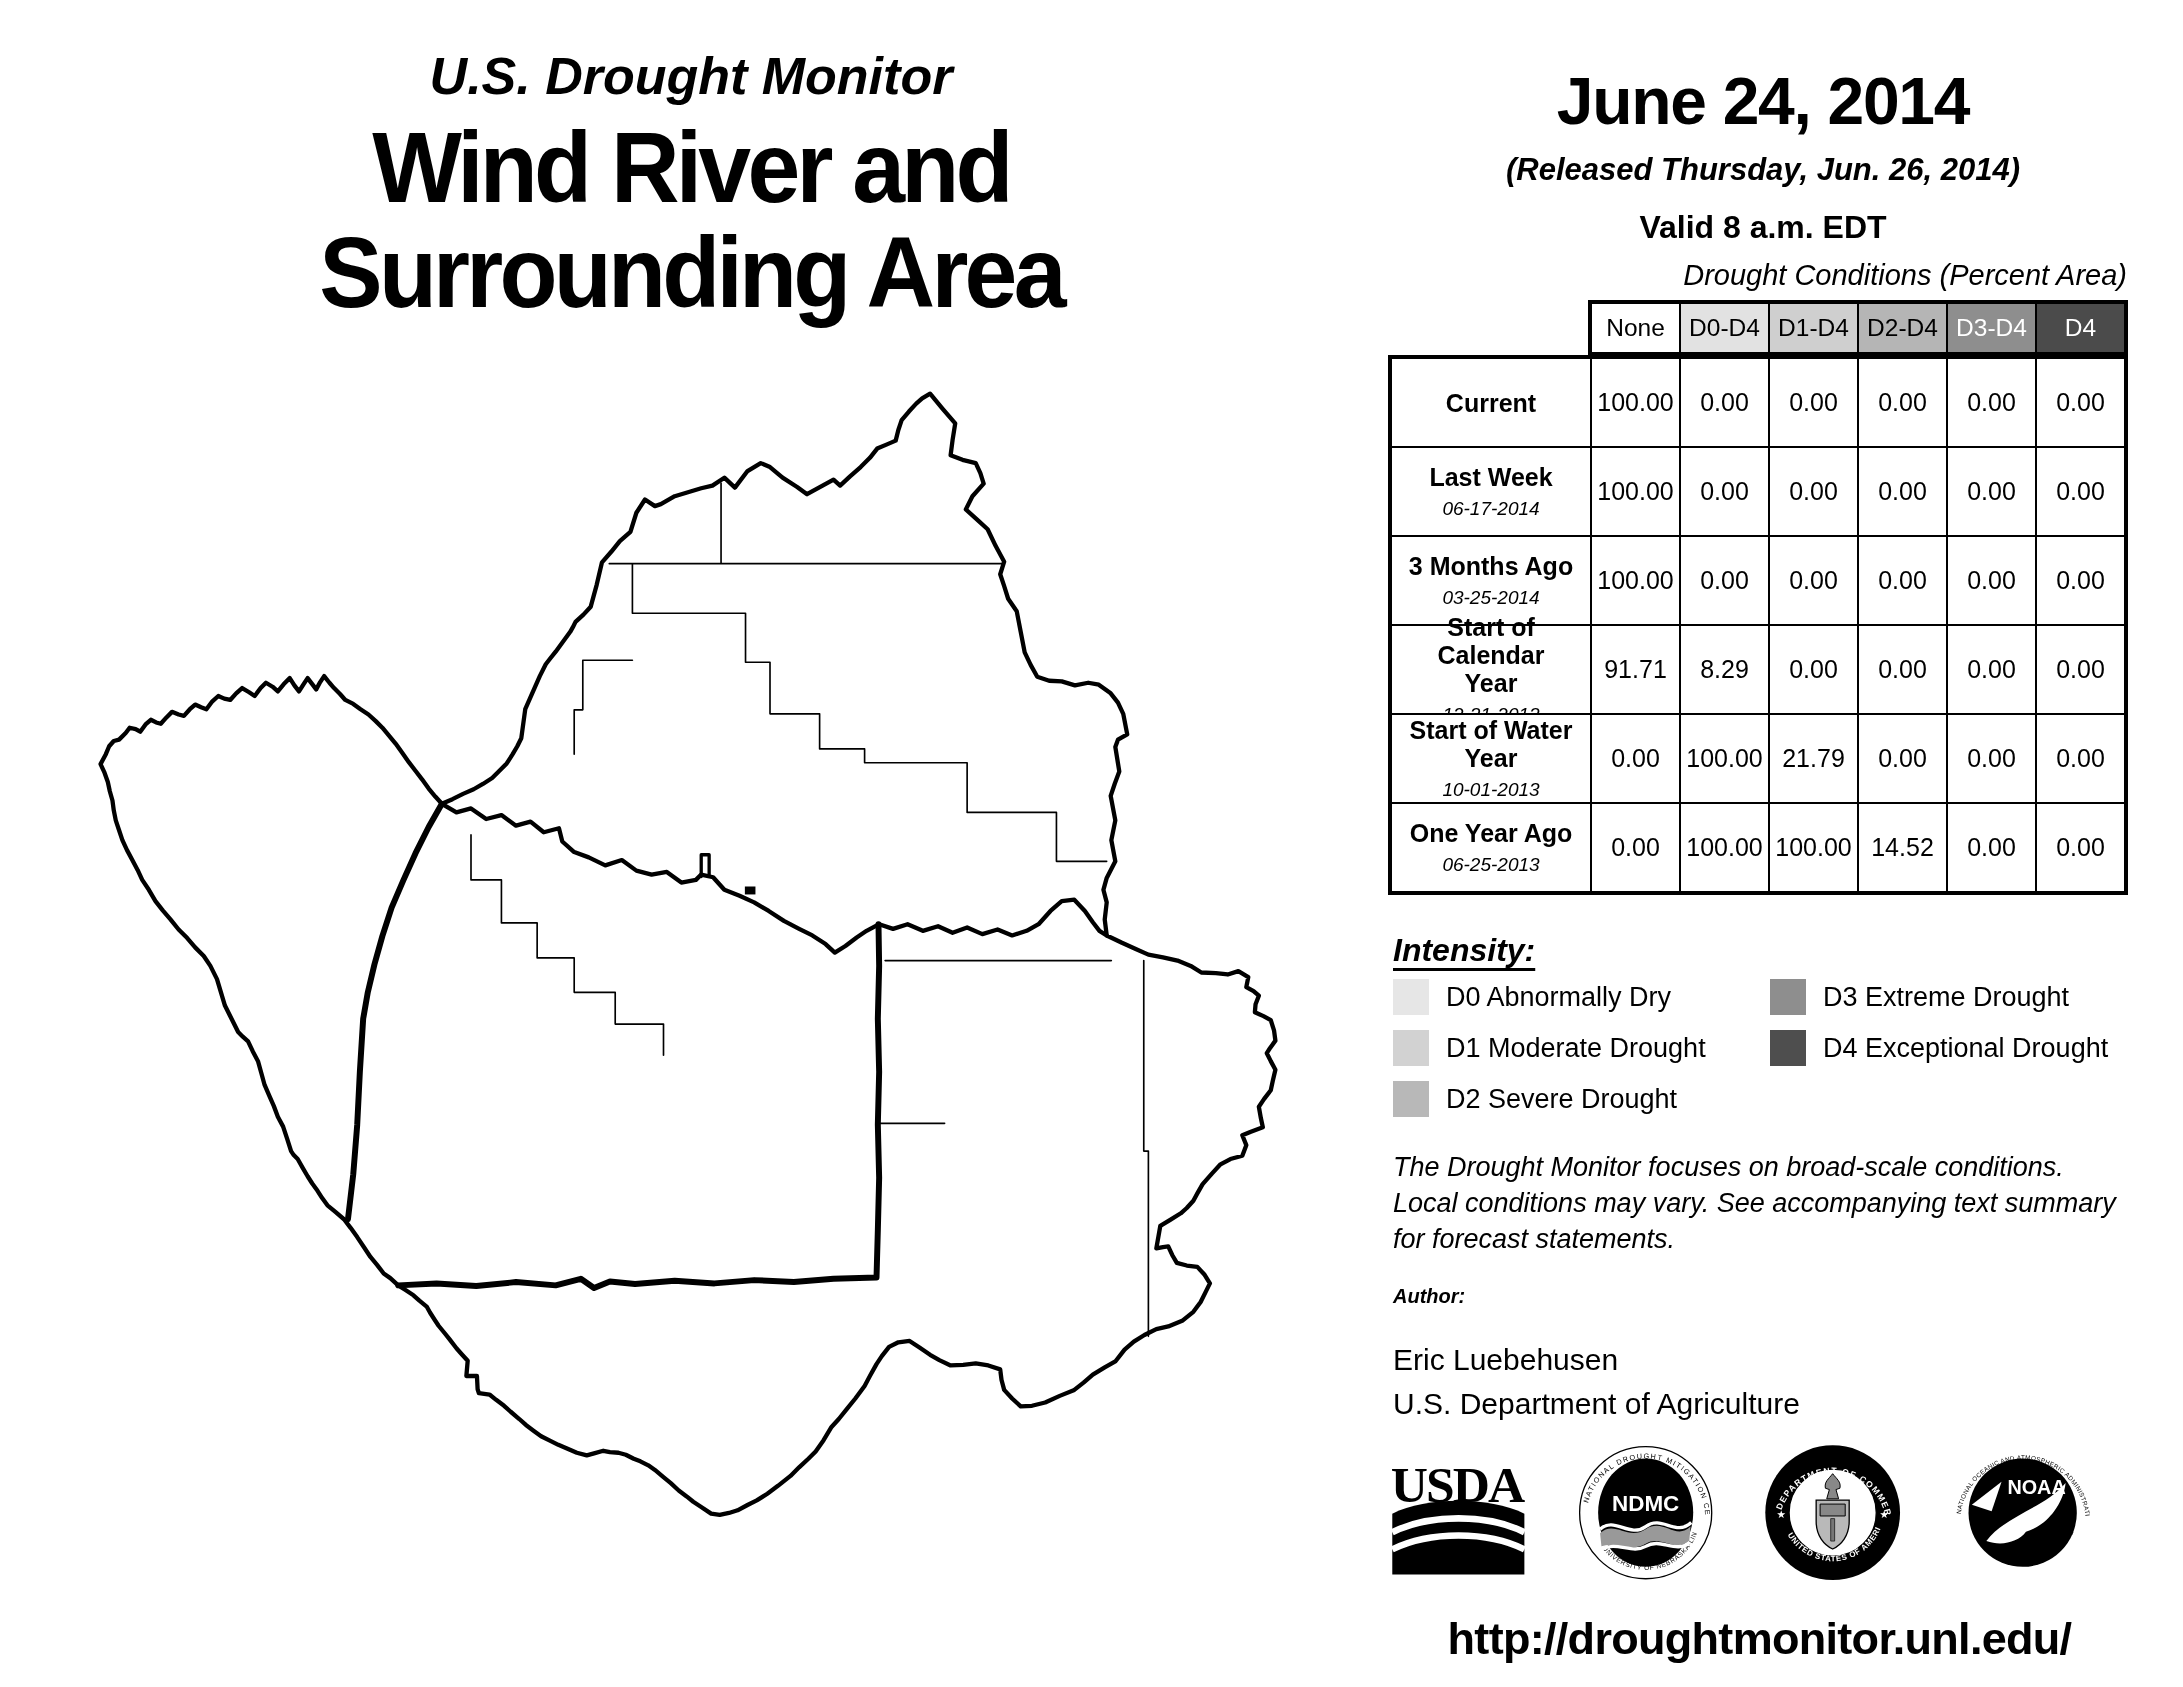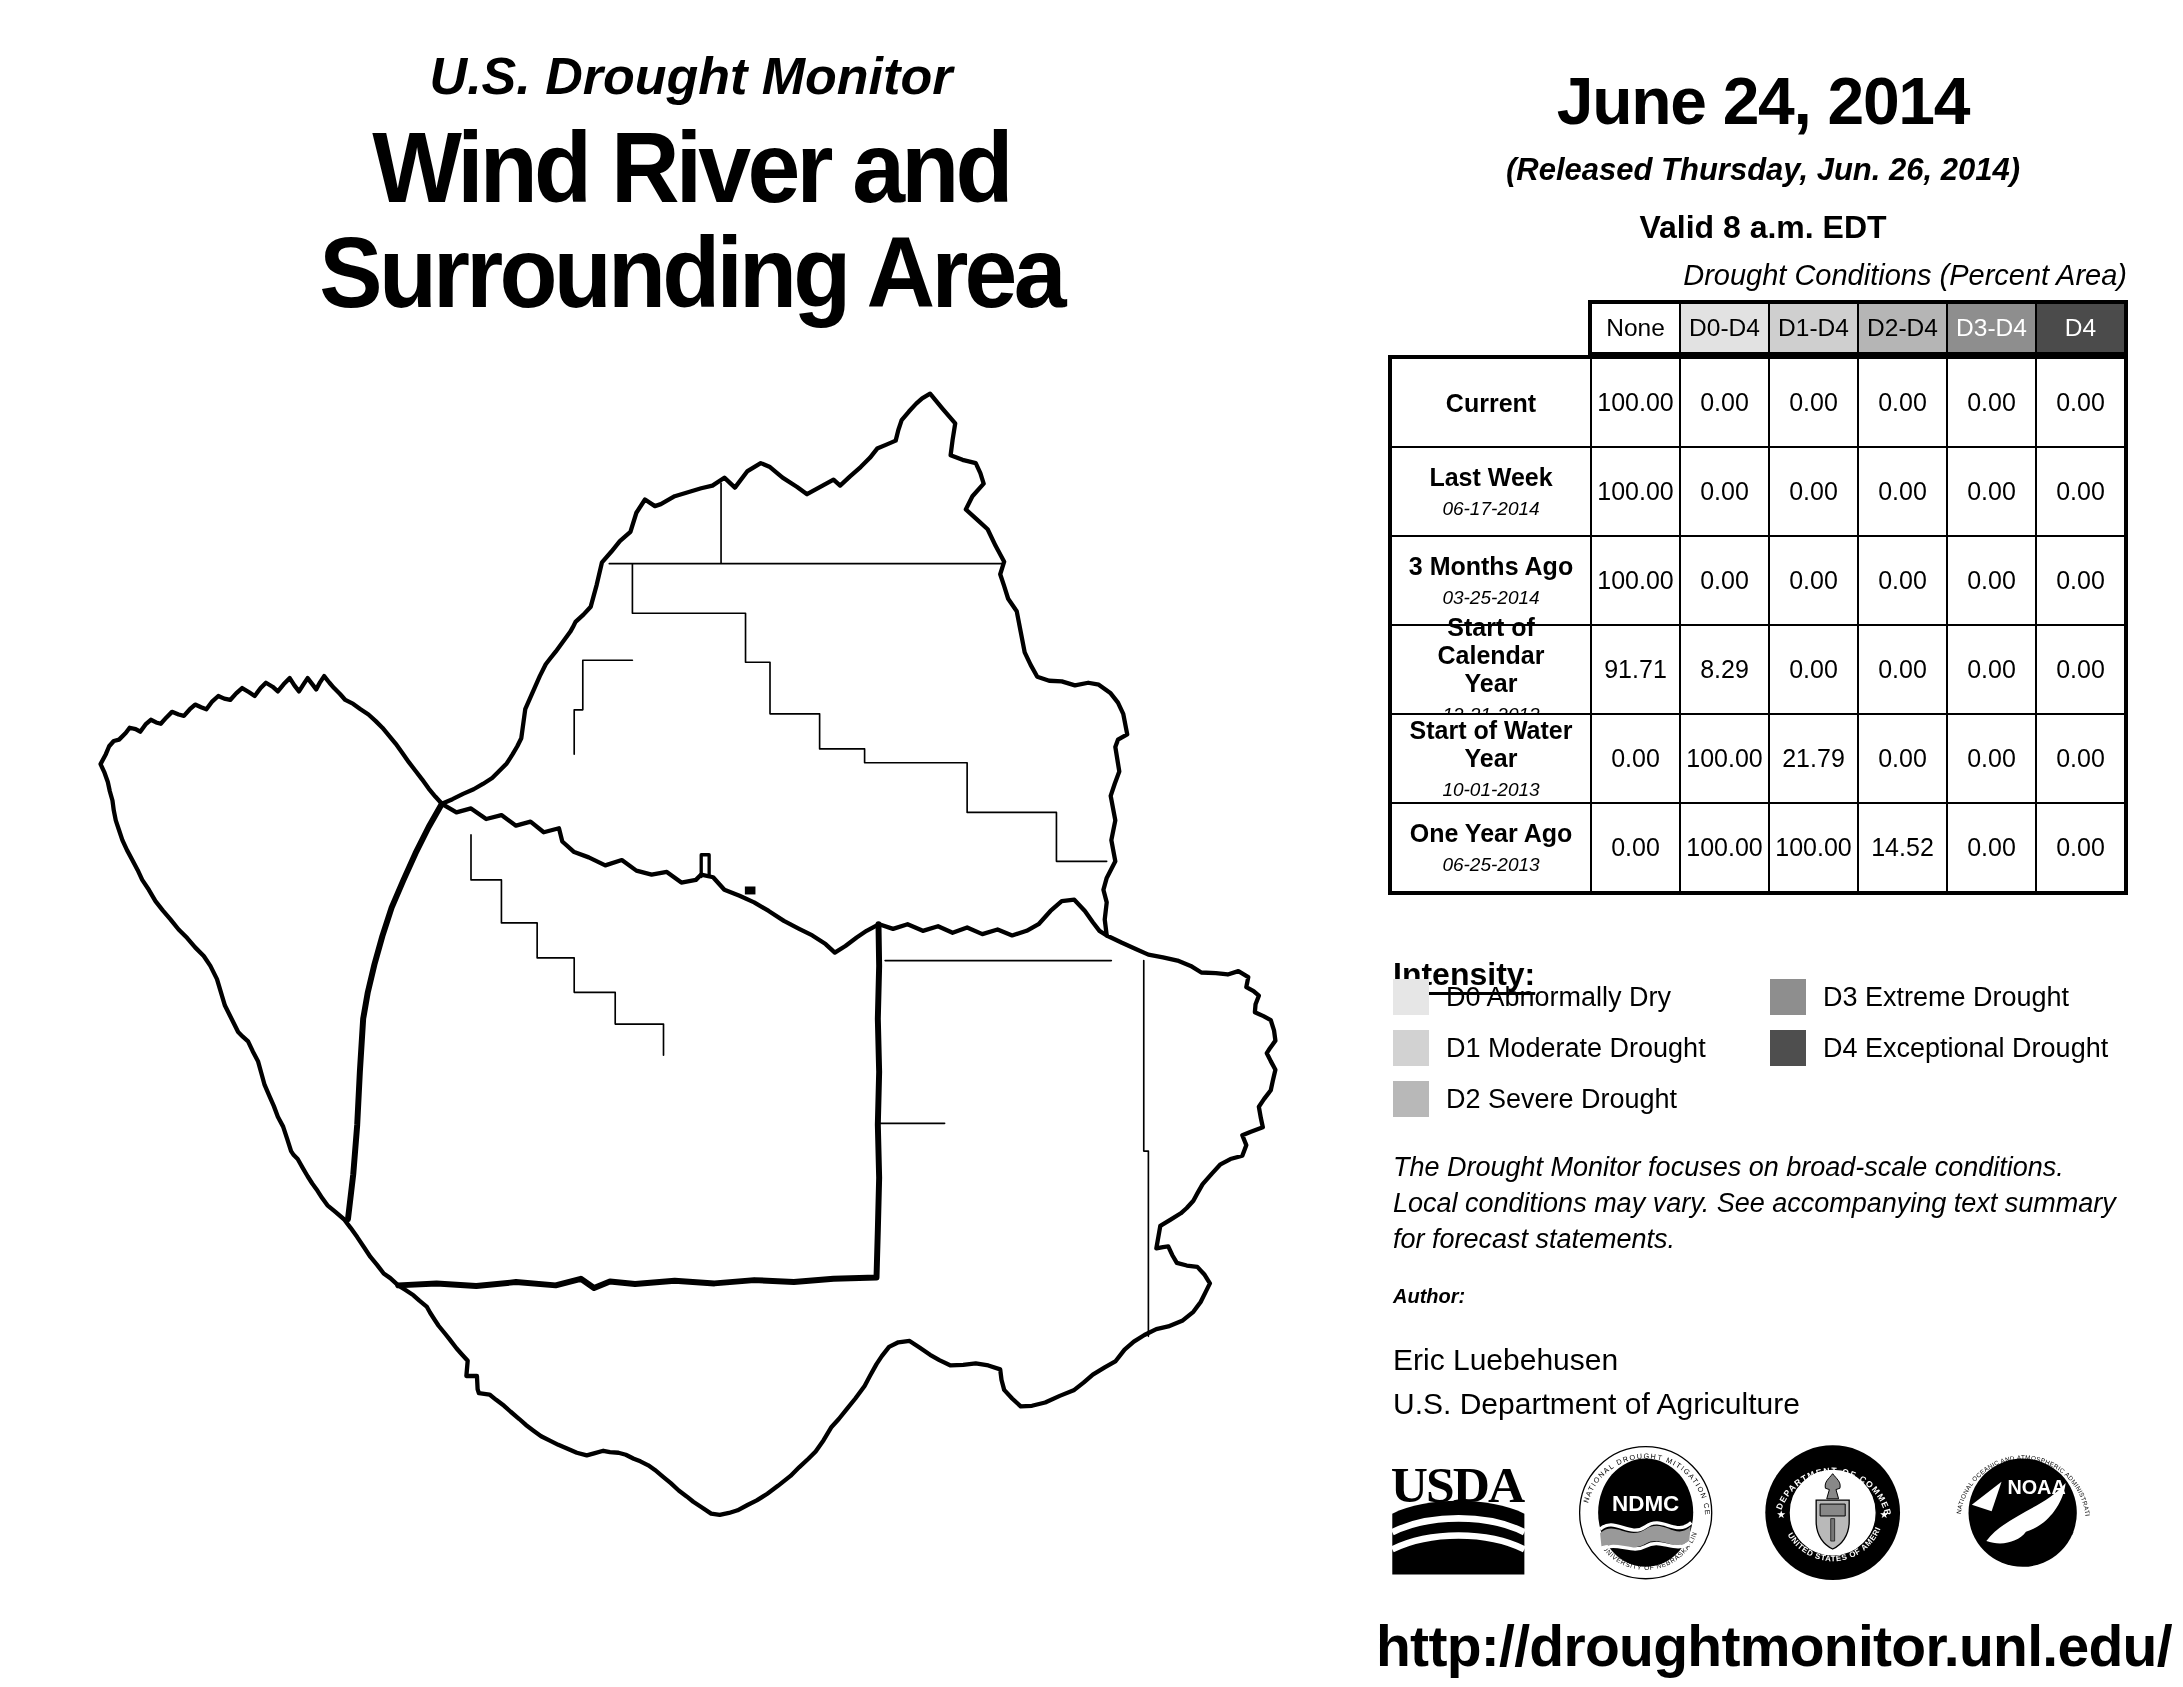--- a/index.html
+++ b/index.html
@@ -30,34 +30,34 @@
   .tbl-body{left:1388px;top:355px;display:grid;
             grid-template-columns:198px repeat(6,87px);
             grid-template-rows:repeat(6,87px);gap:2px;background:#000;border:4px solid #000;}
   .tbl-body .cell{background:#fff;display:flex;align-items:center;justify-content:center;
             font-size:25px;}
   .lbl{flex-direction:column;line-height:1.12;text-align:center;padding:0 16px;}
   .lbl .nm{font-weight:bold;font-size:25px;}
   .lbl .dt{font-style:italic;font-size:19px;margin-top:7px;}
 
   
-  .intensity-h{left:1393px;top:956px;font-size:32px;font-weight:bold;
+  .intensity-h{left:1393px;top:932px;font-size:32px;font-weight:bold;font-style:italic;
                text-decoration:underline;text-underline-offset:6.6px;}
   .leg-item{position:absolute;display:flex;align-items:center;}
   .sw{width:36px;height:36px;margin-right:17px;flex:0 0 auto;}
   .leg-item span{font-size:27px;white-space:nowrap;}
 
   .disclaimer{left:1393px;top:1150px;width:767px;font-size:27px;font-style:italic;line-height:1.33;}
   .author-h{left:1393px;top:1285px;font-size:20px;font-weight:bold;font-style:italic;
             text-underline-offset:6.6px;}
   .author-name{left:1393px;top:1343px;font-size:30px;}
   .author-org{left:1393px;top:1387px;font-size:30px;}
 
   .url-line{left:1376px;top:1613px;width:767px;text-align:center;
-            font-size:57px;font-weight:bold;letter-spacing:-0.7px;}
+            font-size:45px;font-weight:bold;letter-spacing:-0.7px;}
 
   .logo{position:absolute;width:142px;height:142px;}
 
   
   .map-layer{left:0;top:0;}
 </style>
 </head>
 <body>
 
 <div class="page">

